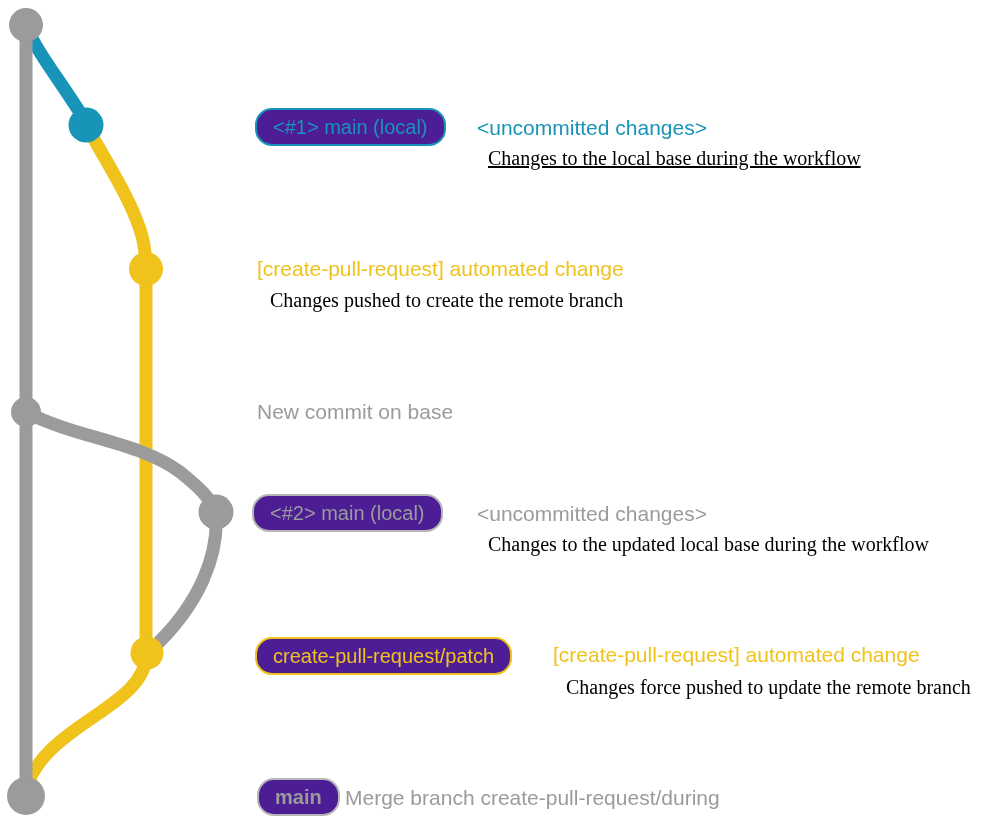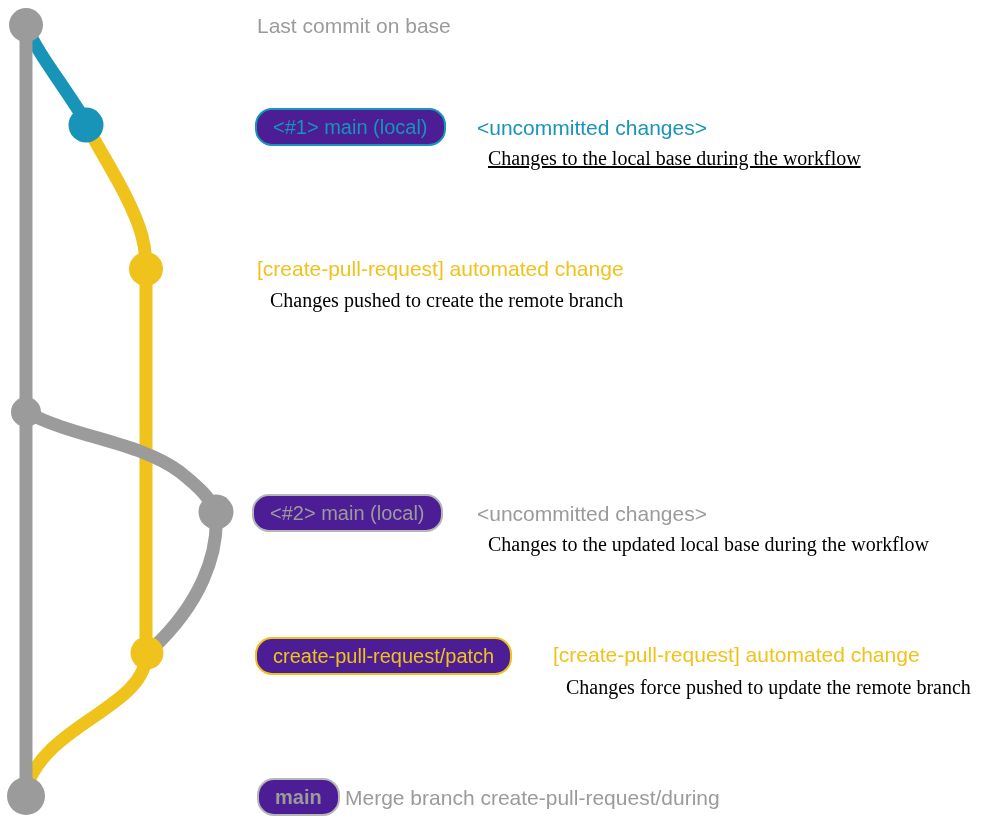--- a/index.html
+++ b/index.html
@@ -67,29 +67,29 @@
 
     <circle cx="26" cy="25" r="17" fill="#9b9b9b"></circle>
     <circle cx="86" cy="125" r="17.5" fill="#1794b8"></circle>
     <circle cx="146" cy="269" r="17" fill="#f0c21c"></circle>
     <circle cx="26" cy="412" r="15" fill="#9b9b9b"></circle>
     <circle cx="216" cy="512" r="17.5" fill="#9b9b9b"></circle>
     <circle cx="147" cy="653" r="16.5" fill="#f0c21c"></circle>
     <circle cx="26" cy="796" r="19" fill="#9b9b9b"></circle>
   </svg>
 
-  <div class="ann gray" style="left:257px; top:15px;">Last commit on base</div>
 
   <div class="badge blue" style="left:255px; top:108px;">&lt;#1&gt; main (local)</div>
   <div class="ann blue" style="left:477px; top:117px;">&lt;uncommitted changes&gt;</div>
   <div class="desc" style="left:488px; top:148px;text-decoration:underline;">Changes to the local base during the workflow</div>
 
   <div class="ann yellow" style="left:257px; top:258px;">[create-pull-request] automated change</div>
   <div class="desc" style="left:270px; top:290px;">Changes pushed to create the remote branch</div>
 
+  <div class="ann gray" style="left:257px; top:401px;">New commit on base</div>
 
   <div class="badge gray" style="left:252px; top:494px;">&lt;#2&gt; main (local)</div>
   <div class="ann gray" style="left:477px; top:503px;">&lt;uncommitted changes&gt;</div>
   <div class="desc" style="left:488px; top:534px;">Changes to the updated local base during the workflow</div>
 
   <div class="badge yellow" style="left:255px; top:637px;">create-pull-request/patch</div>
   <div class="ann yellow" style="left:553px; top:644px;">[create-pull-request] automated change</div>
   <div class="desc" style="left:566px; top:677px;">Changes force pushed to update the remote branch</div>
 
   <div class="badge gray" style="left:257px; top:778px;font-weight:bold;">main</div>

